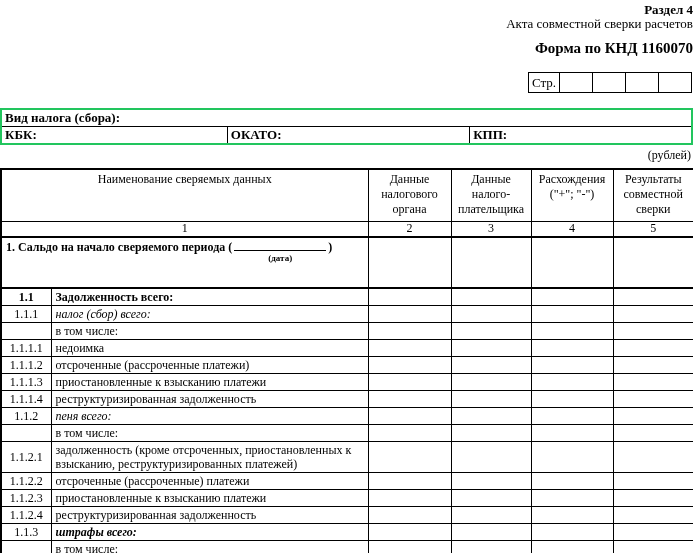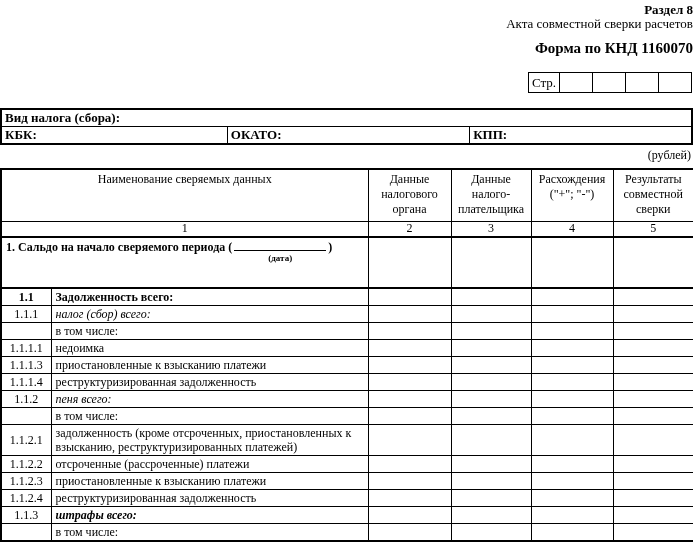--- a/index.html
+++ b/index.html
@@ -22,21 +22,21 @@
   
   .pagebox-wrap { display:flex; justify-content:flex-end; margin-top:16px; padding-right:1px; }
   table.pagebox { border-collapse:collapse; }
   table.pagebox td {
     border:1px solid #000; height:20px; font-size:13px;
     padding:0 3px; text-align:left; vertical-align:middle;
   }
   table.pagebox td.pcell { width:33px; }
 
   
-  table.info { border-collapse:collapse; width:693px; margin-top:15px; border:2px solid #000000; }
+  table.info { border-collapse:collapse; width:693px; margin-top:15px; border:2px solid #22c55e; }
   table.info td {
     border:1px solid #000; font-size:13px; font-weight:bold;
     height:17px; padding:0 3px; vertical-align:middle;
   }
   td.w-kbk { width:227px; } td.w-okato { width:243px; } td.w-kpp { width:223px; }
 
   .currency { text-align:right; font-size:12px; line-height:14px; margin-top:3px; padding-right:2px;padding-left:40px; }
 
   
   table.main { border-collapse:collapse; width:693px; margin-top:6px; border:2px solid #000; table-layout:fixed; }
@@ -62,21 +62,21 @@
   .bold { font-weight:bold; }
   .italic { font-style:italic; }
   .bold-italic { font-weight:bold; font-style:italic; }
 </style>
 </head>
 <body>
 
 <div class="page">
 
   <div class="hdr">
-    <div class="h-section">Раздел 8</div>
+    <div class="h-section">Раздел 4</div>
     <div class="h-line">Акта совместной сверки расчетов</div>
     <div class="h-form">Форма по КНД 1160070</div>
   </div>
 
   <div class="pagebox-wrap">
     <table class="pagebox">
       <tbody>
           <tr>
         <td>Стр.</td>
         <td class="pcell"></td>
@@ -167,20 +167,28 @@
         </tr>
         <tr class="data-row">
           <td class="code">1.1.1.1</td>
           <td class="label">недоимка</td>
           <td></td>
           <td></td>
           <td></td>
           <td></td>
         </tr>
         <tr class="data-row">
+          <td class="code">1.1.1.2</td>
+          <td class="label">отсроченные (рассроченные платежи)</td>
+          <td></td>
+          <td></td>
+          <td></td>
+          <td></td>
+        </tr>
+        <tr class="data-row">
           <td class="code">1.1.1.3</td>
           <td class="label">приостановленные к взысканию платежи</td>
           <td></td>
           <td></td>
           <td></td>
           <td></td>
         </tr>
         <tr class="data-row">
           <td class="code">1.1.1.4</td>
           <td class="label">реструктуризированная задолженность</td>

